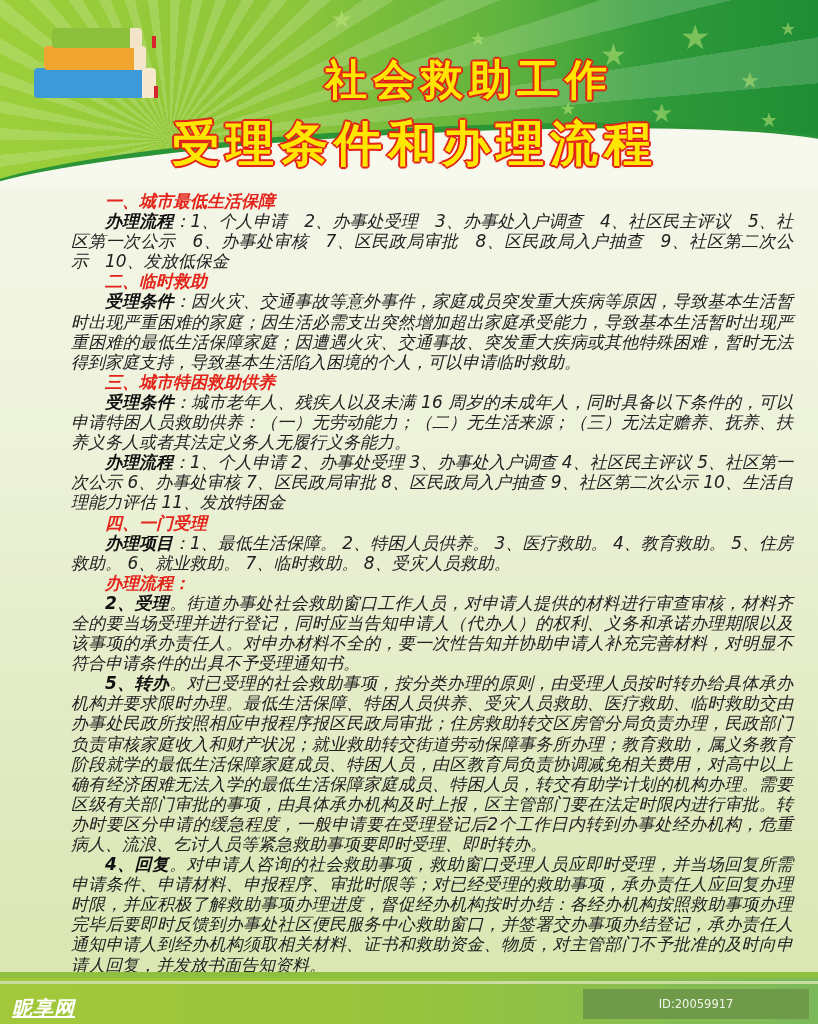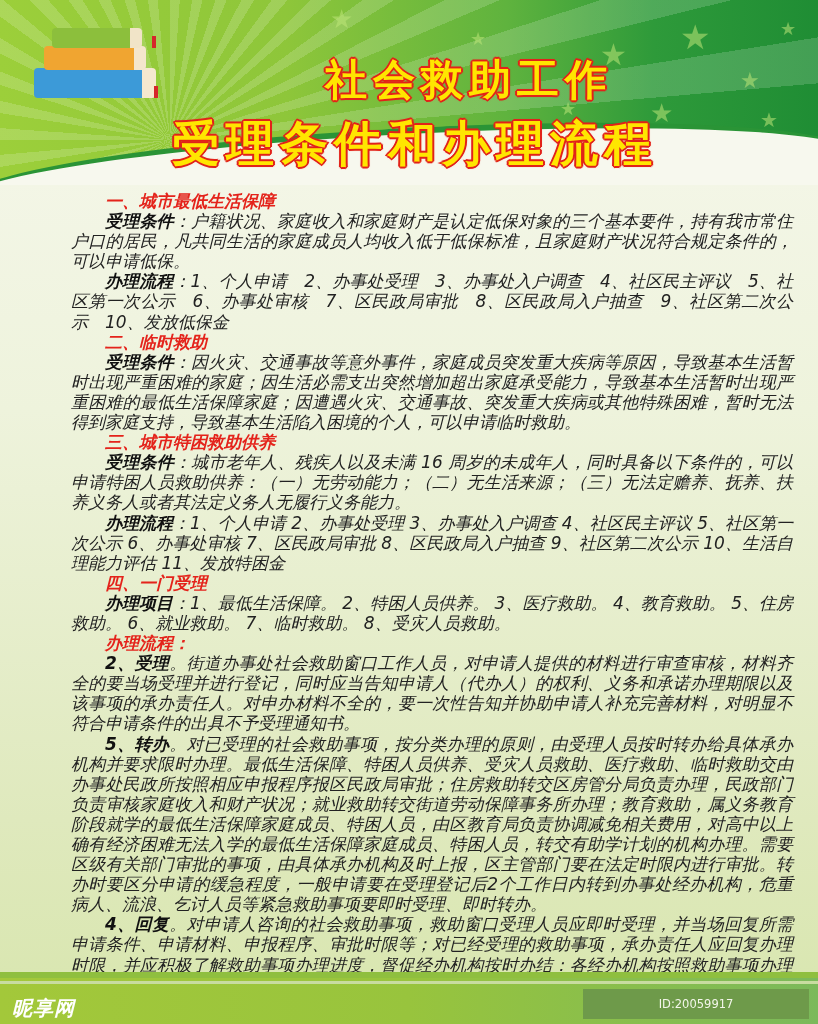--- a/index.html
+++ b/index.html
@@ -30,21 +30,21 @@
   .title.l2 { top:112px; font-size:48px; padding-left:6px; }
   .content { position:absolute; left:71px; top:191px; width:722px; font-size:17px; line-height:20.1px; color:#222;font-style:italic; }
   .content p { margin:0; text-indent:2em; text-align:justify; }
   .content p.sec { color:#e4231b; font-weight:bold; text-indent:2em; }
   .content b { font-weight:bold; color:#111; }
   .content p.flow-head { color:#e4231b; font-weight:bold; }
   .footer-band { position:absolute; left:0; top:972px; width:818px; height:52px;
     background:linear-gradient(90deg,#a3c83a 0%,#98c43d 50%,#7bb95a 100%); }
   .footer-line1 { position:absolute; left:0; top:972px; width:818px; height:6px; background:#8fbf3f; }
   .footer-line2 { position:absolute; left:0; top:981px; width:818px; height:3px; background:#c8dca0; }
-  .logo { position:absolute; left:12px; top:995px; color:#fff; font-weight:bold; font-style:italic; font-size:20px; letter-spacing:1px; }
+  .logo { position:absolute; left:12px; top:995px; color:#fff; font-weight:bold; font-style:italic; font-size:20px; letter-spacing:1px;text-decoration:underline; }
   .logo-url { position:absolute; left:66px; top:1036px; color:#fff; font-size:12px; }
   .idbox { position:absolute; left:583px; top:989px; width:226px; height:30px; background:#6e9a4a; color:#f3f6ea; font-size:11.5px; line-height:30px; text-align:center; }
 </style>
 </head>
 <body>
 
 <div class="page">
 
   <div class="header">
     <div class="header-bg"></div>
@@ -70,21 +70,20 @@
         </div>
     </div>
 
     <div class="title l1">社会救助工作</div>
     <div class="title l2">受理条件和办理流程</div>
   </div>
 
   <div class="content">
 
     <p class="sec">一、城市最低生活保障</p>
-    <p><b>受理条件</b><span>：户籍状况、家庭收入和家庭财产是认定低保对象的三个基本要件，持有我市常住户口的居民，凡共同生活的家庭成员人均收入低于低保标准，且家庭财产状况符合规定条件的，可以申请低保。</span></p>
     <p><b>办理流程</b><span>：1、个人申请　2、办事处受理　3、办事处入户调查　4、社区民主评议　5、社区第一次公示　6、办事处审核　7、区民政局审批　8、区民政局入户抽查　9、社区第二次公示　10、发放低保金</span></p>
 
     <p class="sec">二、临时救助</p>
     <p><b>受理条件</b><span>：因火灾、交通事故等意外事件，家庭成员突发重大疾病等原因，导致基本生活暂时出现严重困难的家庭；因生活必需支出突然增加超出家庭承受能力，导致基本生活暂时出现严重困难的最低生活保障家庭；因遭遇火灾、交通事故、突发重大疾病或其他特殊困难，暂时无法得到家庭支持，导致基本生活陷入困境的个人，可以申请临时救助。</span></p>
 
     <p class="sec">三、城市特困救助供养</p>
     <p><b>受理条件</b><span>：城市老年人、残疾人以及未满 16 周岁的未成年人，同时具备以下条件的，可以申请特困人员救助供养：（一）无劳动能力；（二）无生活来源；（三）无法定赡养、抚养、扶养义务人或者其法定义务人无履行义务能力。</span></p>
     <p><b>办理流程</b><span>：1、个人申请 2、办事处受理 3、办事处入户调查 4、社区民主评议 5、社区第一次公示 6、办事处审核 7、区民政局审批 8、区民政局入户抽查 9、社区第二次公示 10、生活自理能力评估 11、发放特困金</span></p>
 
     <p class="sec">四、一门受理</p>

